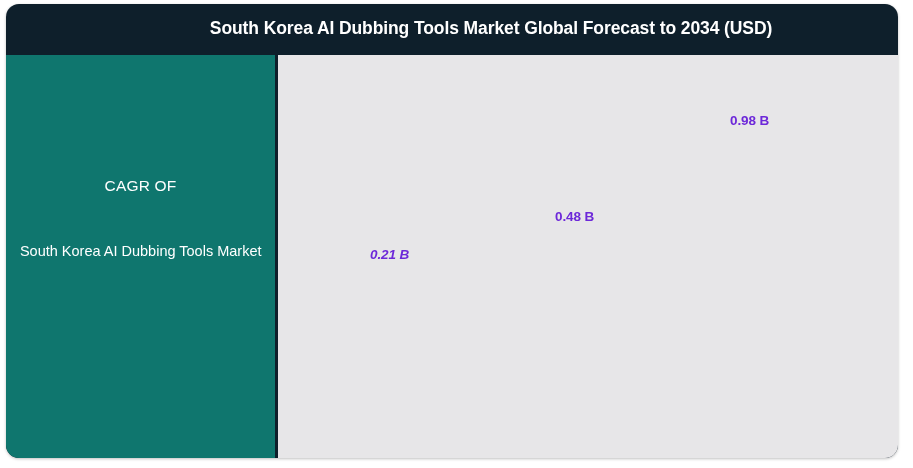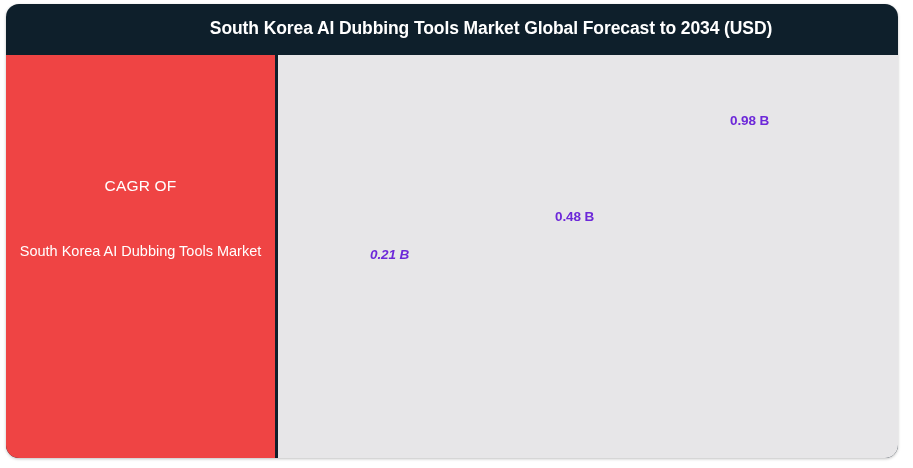--- a/index.html
+++ b/index.html
@@ -43,21 +43,21 @@
     padding-left: 39px;
   }
 
   
   #cagr-panel {
     position: absolute;
     left: 0;
     top: 51px;
     width: 269px;
     height: 403px;
-    background: #ef4444;
+    background: #0f766e;
     display: flex;
     flex-direction: column;
     align-items: center;
     justify-content: flex-start;
   }
   #cagr-label {
     margin-top: 122px;
     color: #ffffff;
     font-size: 15.5px;
     font-weight: normal;
@@ -67,21 +67,21 @@
     margin-top: 14px;
     color: #ffffff;
     font-size: 39px;
     font-weight: bold;
     line-height: 1;
     letter-spacing: -0.5px;
   }
   #market-name {
     margin-top: 44px;
     width: 242px;
-    text-align: center;
+    text-align: right;
     color: #ffffff;
     font-size: 14.5px;
     font-weight: normal;
     line-height: 1.78;
   }
 
   
   #plot-area {
     position: absolute;
     left: 269px;

